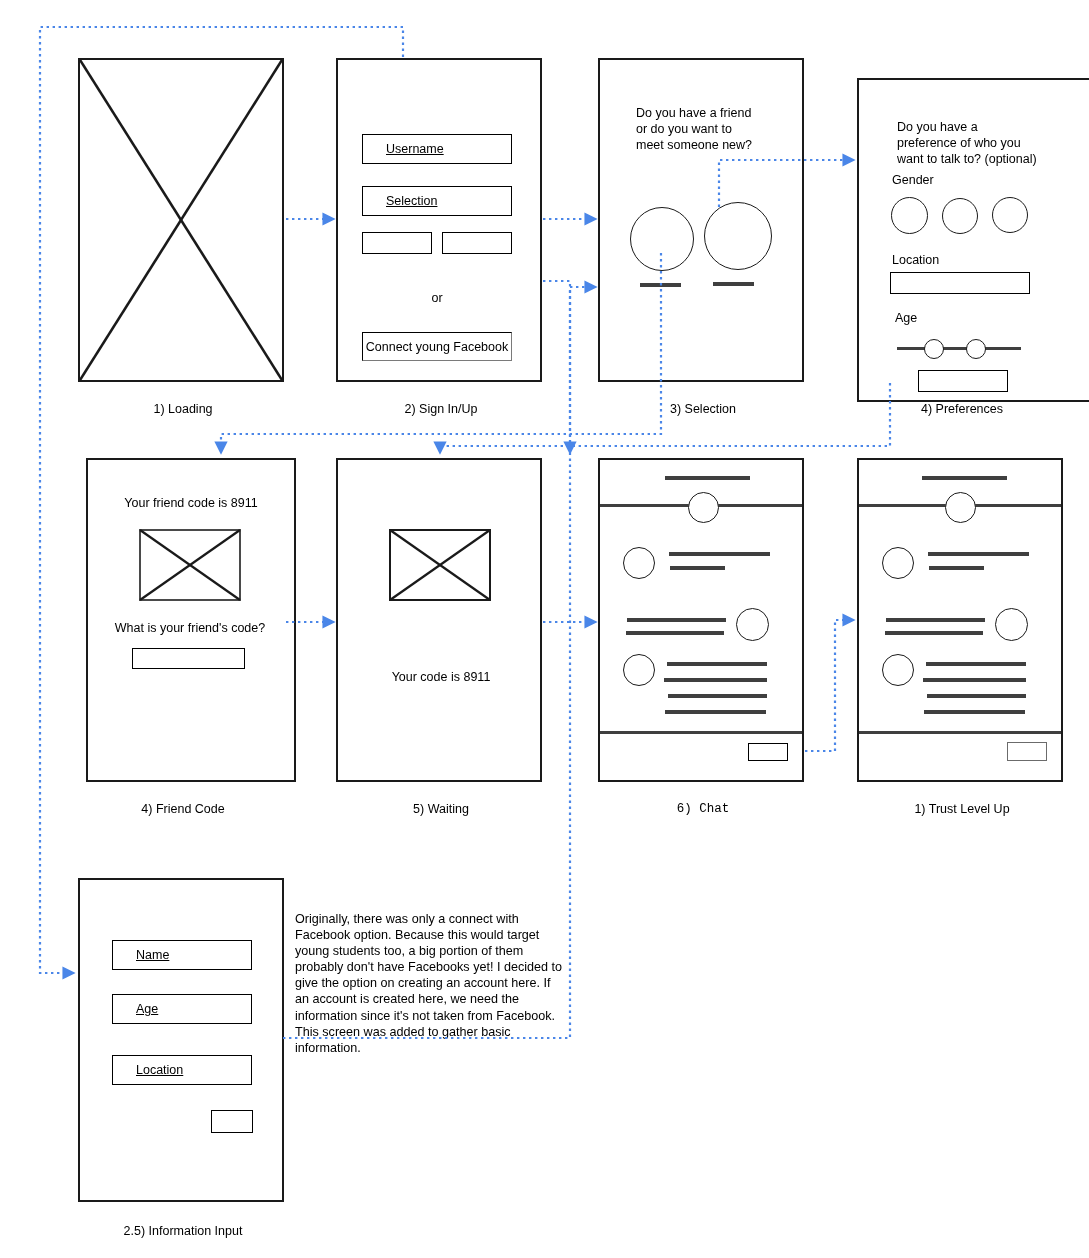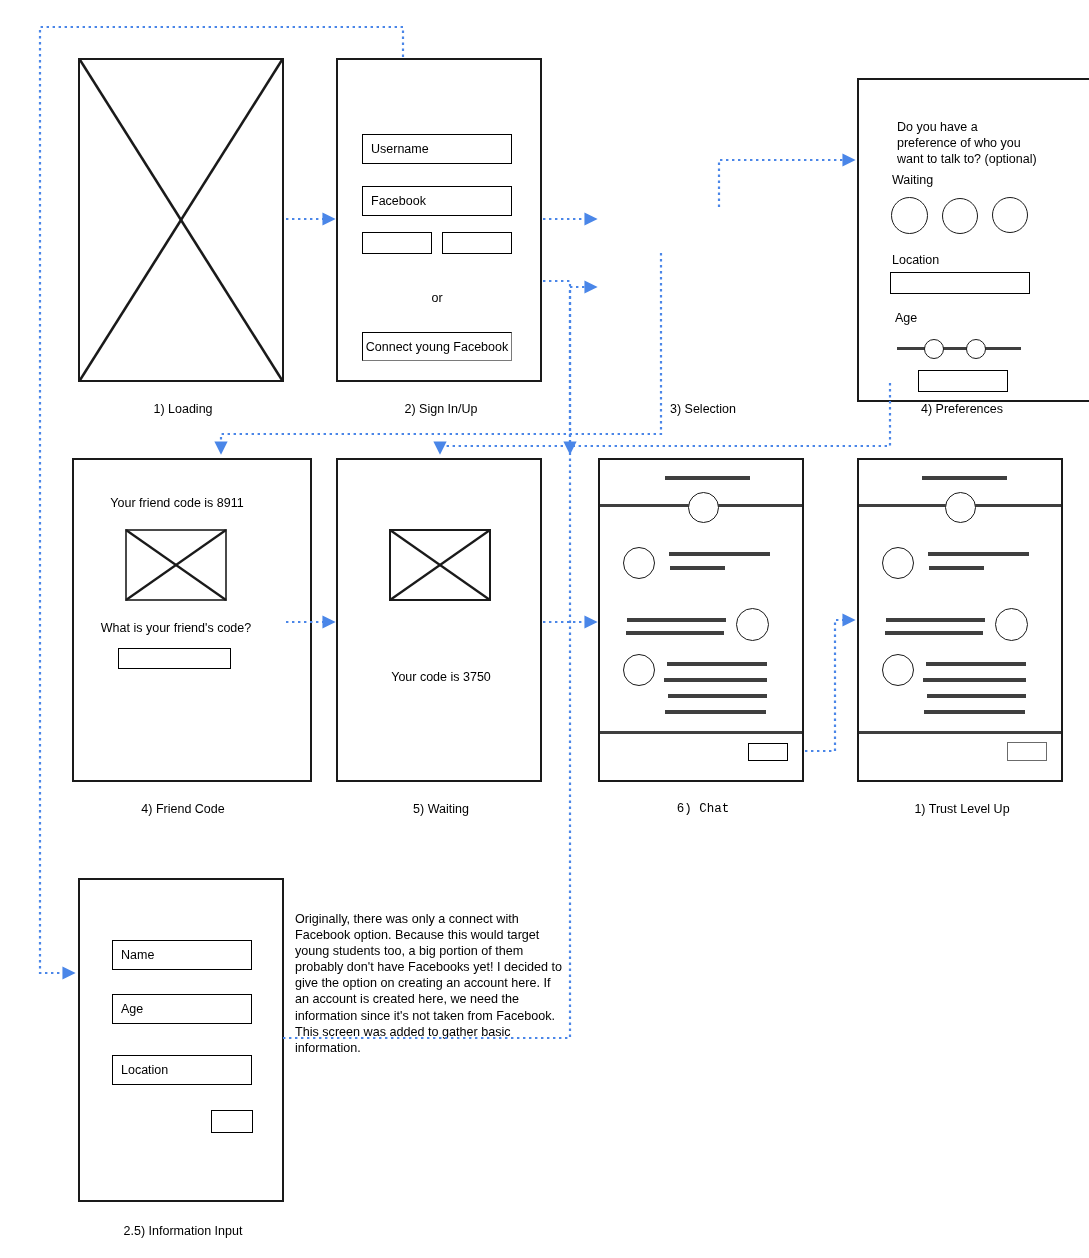--- a/index.html
+++ b/index.html
@@ -48,21 +48,22 @@
   .wf-box.grey { border: 1.6px solid #6b6b6b; }
   .wf-field {
     position: absolute;
     border: 1.6px solid #000;
     box-sizing: border-box;
     background: #fff;
     font-size: 12.5px;
     line-height: 1;
     display: flex;
     align-items: center;
-    padding-left: 8px;
+    padding-left: 23px;
+    text-decoration: underline;
   }
   .wf-btn {
     position: absolute;
     border: 1.6px solid #000;
     border-right-color: #7a7a7a;
     border-bottom-color: #7a7a7a;
     box-sizing: border-box;
     background: #fff;
     font-size: 12.5px;
     display: flex;
@@ -154,67 +155,76 @@
   <div class="screen" style="left:78px; top:58px; width:206px; height:324px;">
     <svg class="wf-x" style="left:-1px; top:-1px; width:204px; height:322px;" viewBox="0 0 204 322" preserveAspectRatio="none">
       <line x1="1" y1="1" x2="203" y2="321" stroke="#1a1a1a" stroke-width="2.6"></line>
       <line x1="203" y1="1" x2="1" y2="321" stroke="#1a1a1a" stroke-width="2.6"></line>
     </svg>
   </div>
   <div class="screen-label" style="left:80px; top:402px; width:206px;">1) Loading</div>
 
   <div class="screen" style="left:336px; top:58px; width:206px; height:324px;">
     <div class="wf-field" style="left:24px; top:74px; width:150px; height:30px;">Username</div>
-    <div class="wf-field" style="left:24px; top:126px; width:150px; height:30px;">Facebook</div>
+    <div class="wf-field" style="left:24px; top:126px; width:150px; height:30px;">Selection</div>
     <div class="wf-box" style="left:24px; top:172px; width:70px; height:22px;"></div>
     <div class="wf-box" style="left:104px; top:172px; width:70px; height:22px;"></div>
     <div class="wf-text center" style="left:24px; top:230px; width:150px;">or</div>
     <div class="wf-btn" style="left:24px; top:272px; width:150px; height:29px;">Connect young Facebook</div>
   </div>
   <div class="screen-label" style="left:338px; top:402px; width:206px;">2) Sign In/Up</div>
 
+  <div class="screen" style="left:598px; top:58px; width:206px; height:324px;">
+    <div class="wf-text" style="left:36px; top:45px; width:170px;">Do you have a friend
+or do you want to
+meet someone new?</div>
+    <div class="wf-circle" style="left:30px; top:147px; width:64px; height:64px;"></div>
+    <div class="wf-circle" style="left:104px; top:142px; width:68px; height:68px;"></div>
+    <div class="wf-bar" style="left:40px; top:223px; width:41px;"></div>
+    <div class="wf-bar" style="left:113px; top:222px; width:41px;"></div>
+  </div>
   <div class="screen-label" style="left:600px; top:402px; width:206px;">3) Selection</div>
 
   <div class="screen" style="left:857px; top:58px; width:244px; height:324px;margin-top:20px;">
     <div class="wf-text" style="left:38px; top:39px; width:172px;">Do you have a
 preference of who you
 want to talk to? (optional)</div>
-    <div class="wf-text" style="left:33px; top:92px;">Waiting</div>
+    <div class="wf-text" style="left:33px; top:92px;">Gender</div>
     <div class="wf-circle" style="left:32px; top:117px; width:37px; height:37px;"></div>
     <div class="wf-circle" style="left:83px; top:118px; width:36px; height:36px;"></div>
     <div class="wf-circle" style="left:133px; top:117px; width:36px; height:36px;"></div>
     <div class="wf-text" style="left:33px; top:172px;">Location</div>
     <div class="wf-field" style="left:31px; top:192px; width:140px; height:22px;"></div>
     <div class="wf-text" style="left:36px; top:230px;">Age</div>
     <div class="wf-hline" style="left:38px; top:267px; width:124px;"></div>
     <div class="wf-circle" style="left:65px; top:259px; width:20px; height:20px;"></div>
     <div class="wf-circle" style="left:107px; top:259px; width:20px; height:20px;"></div>
     <div class="wf-field" style="left:59px; top:290px; width:90px; height:22px;"></div>
   </div>
   <div class="screen-label" style="left:859px; top:402px; width:206px;">4) Preferences</div>
 
-  <div class="screen" style="left:72px; top:458px; width:240px; height:324px;">
+  <div class="screen" style="left:86px; top:458px; width:210px; height:324px;">
     <div class="wf-text center" style="left:8px; top:35px; width:190px;">Your friend code is 8911</div>
     <svg class="wf-x" style="left:51px; top:69px; width:102px; height:72px;" viewBox="0 0 102 72" preserveAspectRatio="none">
       <rect x="1" y="1" width="100" height="70" fill="#fff" stroke="#4a4a4a" stroke-width="2"></rect>
       <line x1="1" y1="1" x2="101" y2="71" stroke="#1a1a1a" stroke-width="2.2"></line>
       <line x1="101" y1="1" x2="1" y2="71" stroke="#1a1a1a" stroke-width="2.2"></line>
     </svg>
     <div class="wf-text center" style="left:6px; top:160px; width:192px;">What is your friend's code?</div>
     <div class="wf-field grey" style="left:44px; top:188px; width:113px; height:21px;"></div>
   </div>
   <div class="screen-label" style="left:80px; top:802px; width:206px;">4) Friend Code</div>
 
   <div class="screen" style="left:336px; top:458px; width:206px; height:324px;">
     <svg class="wf-x" style="left:51px; top:69px; width:102px; height:72px;" viewBox="0 0 102 72" preserveAspectRatio="none">
       <rect x="1" y="1" width="100" height="70" fill="#fff" stroke="#1a1a1a" stroke-width="2"></rect>
       <line x1="1" y1="1" x2="101" y2="71" stroke="#1a1a1a" stroke-width="2.2"></line>
       <line x1="101" y1="1" x2="1" y2="71" stroke="#1a1a1a" stroke-width="2.2"></line>
     </svg>
-    <div class="wf-text center" style="left:8px; top:209px; width:190px;">Your code is 3750</div>
+    <div class="wf-text center" style="left:8px; top:209px; width:190px;">Your code is 8911</div>
   </div>
   <div class="screen-label" style="left:338px; top:802px; width:206px;">5) Waiting</div>
 
   <div class="screen" style="left:598px; top:458px; width:206px; height:324px;">
     <div class="wf-bar" style="left:65px; top:16px; width:85px;"></div>
     <div class="wf-sep" style="left:0px; top:44px; width:202px;"></div>
     <div class="wf-circle" style="left:88px; top:32px; width:31px; height:31px;"></div>
 
     <div class="wf-circle" style="left:23px; top:87px; width:32px; height:32px;"></div>
     <div class="wf-bar" style="left:69px; top:92px; width:101px;"></div>

